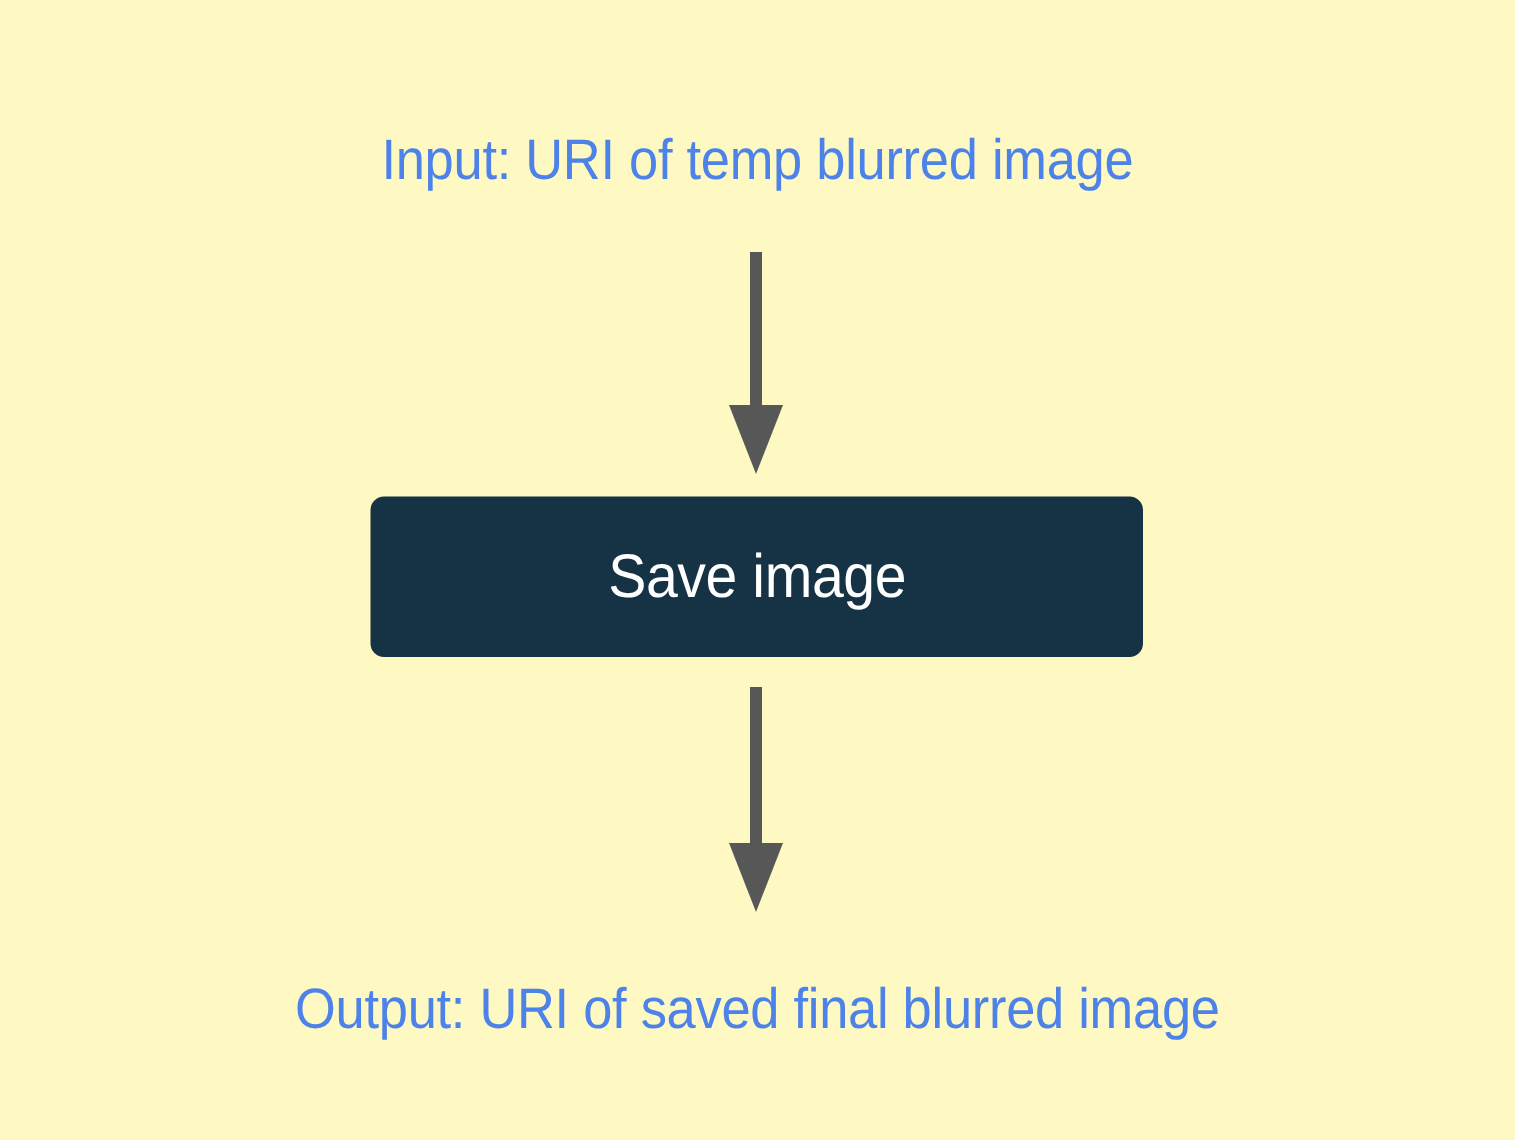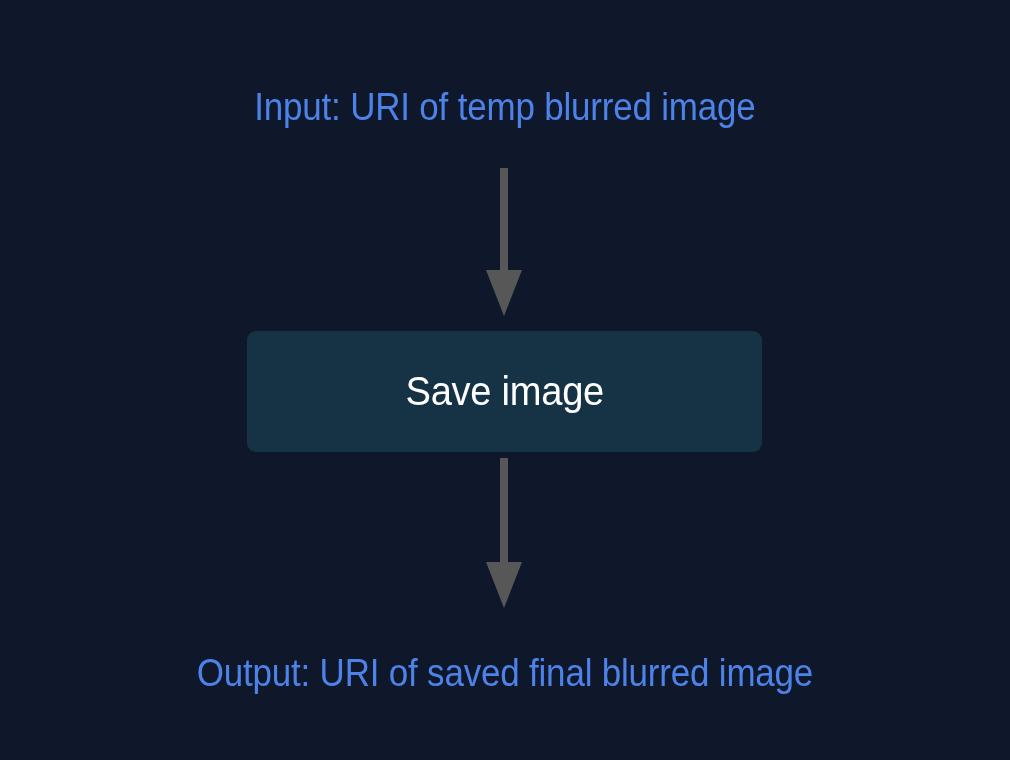--- a/index.html
+++ b/index.html
@@ -11,21 +11,21 @@
     height: 760px;
     background: #ffffff;
     font-family: "Liberation Sans", sans-serif;
     overflow: hidden;
   }
 
   #flow-diagram {
     position: relative;
     width: 1010px;
     height: 760px;
-    background: #0f172a;
+    background: #fef9c3;
   }
 
   
   .flow-label {
     position: absolute;
     left: 0;
     width: 1010px;
     text-align: center;
     color: #4d82e8;
     font-family: "Liberation Sans", sans-serif;
@@ -45,21 +45,21 @@
   #label-output {
     top: 654px;
   }
 
   
   #process-box {
     position: absolute;
     left: 247px;
     top: 331px;
     width: 515px;
-    height: 121px;
+    height: 107px;
     background: #163245;
     border-radius: 9px;
     display: flex;
     align-items: center;
     justify-content: center;
     box-sizing: border-box;
   }
 
   #process-box-label {
     color: #ffffff;

